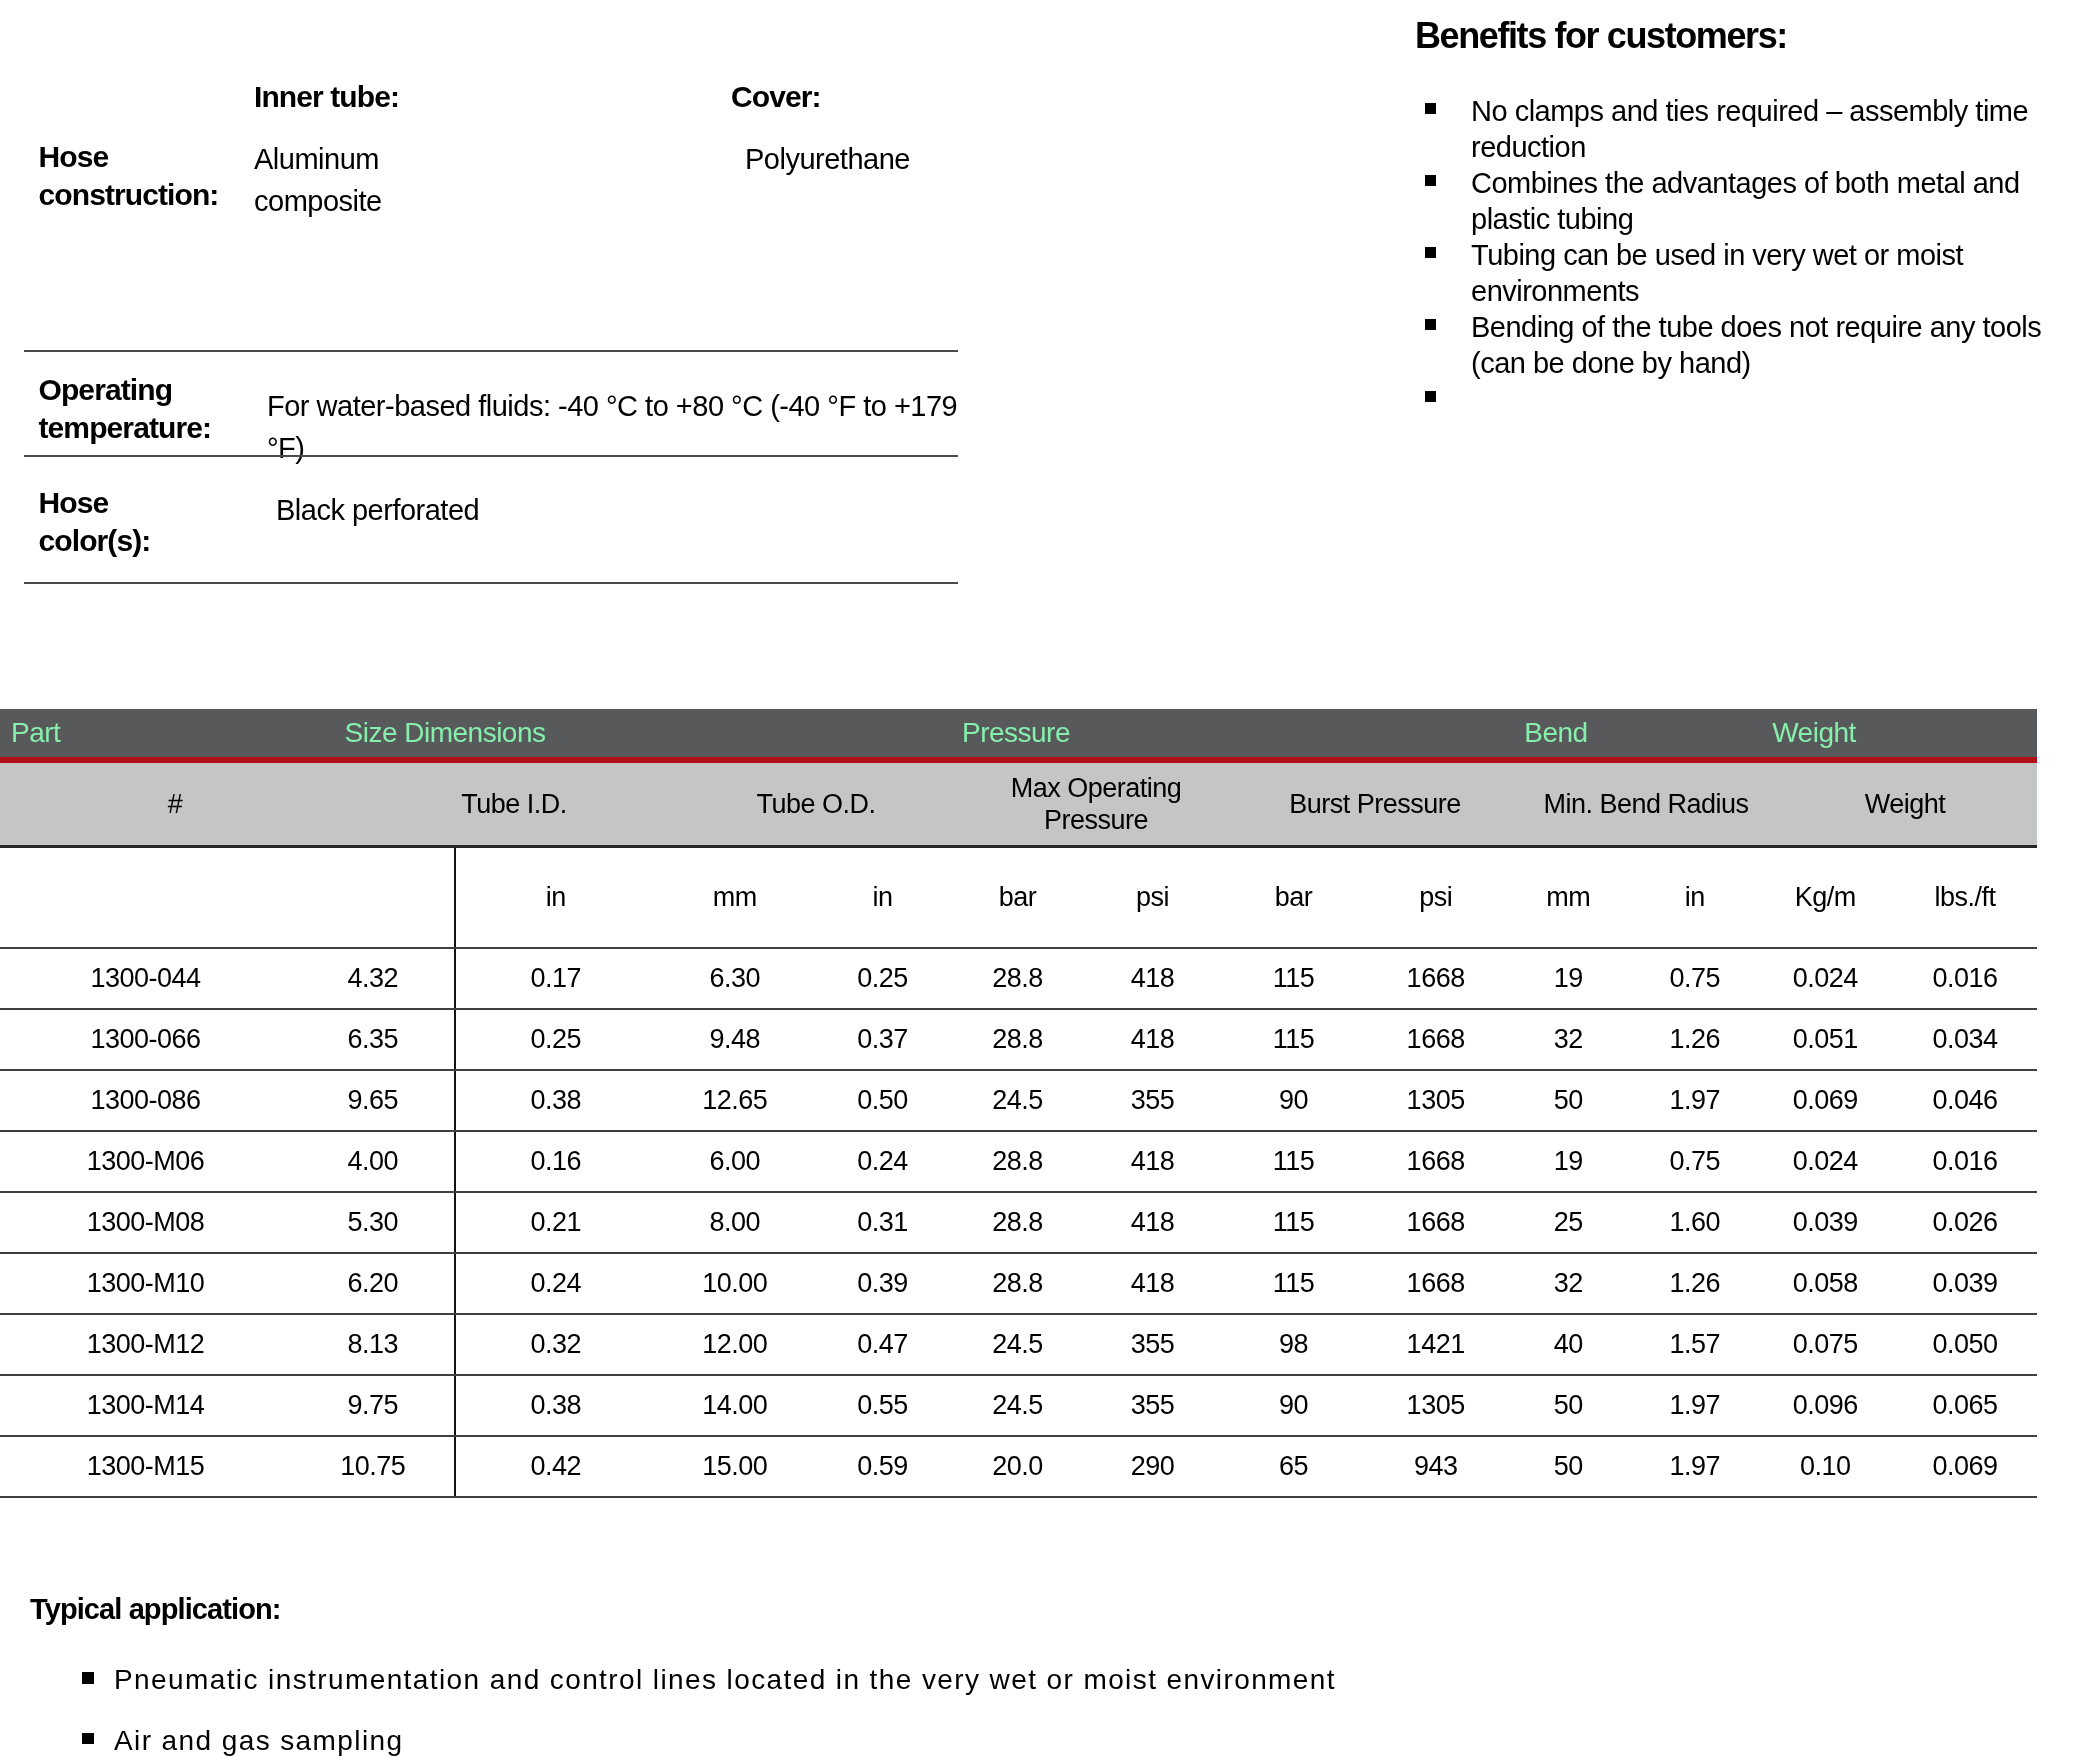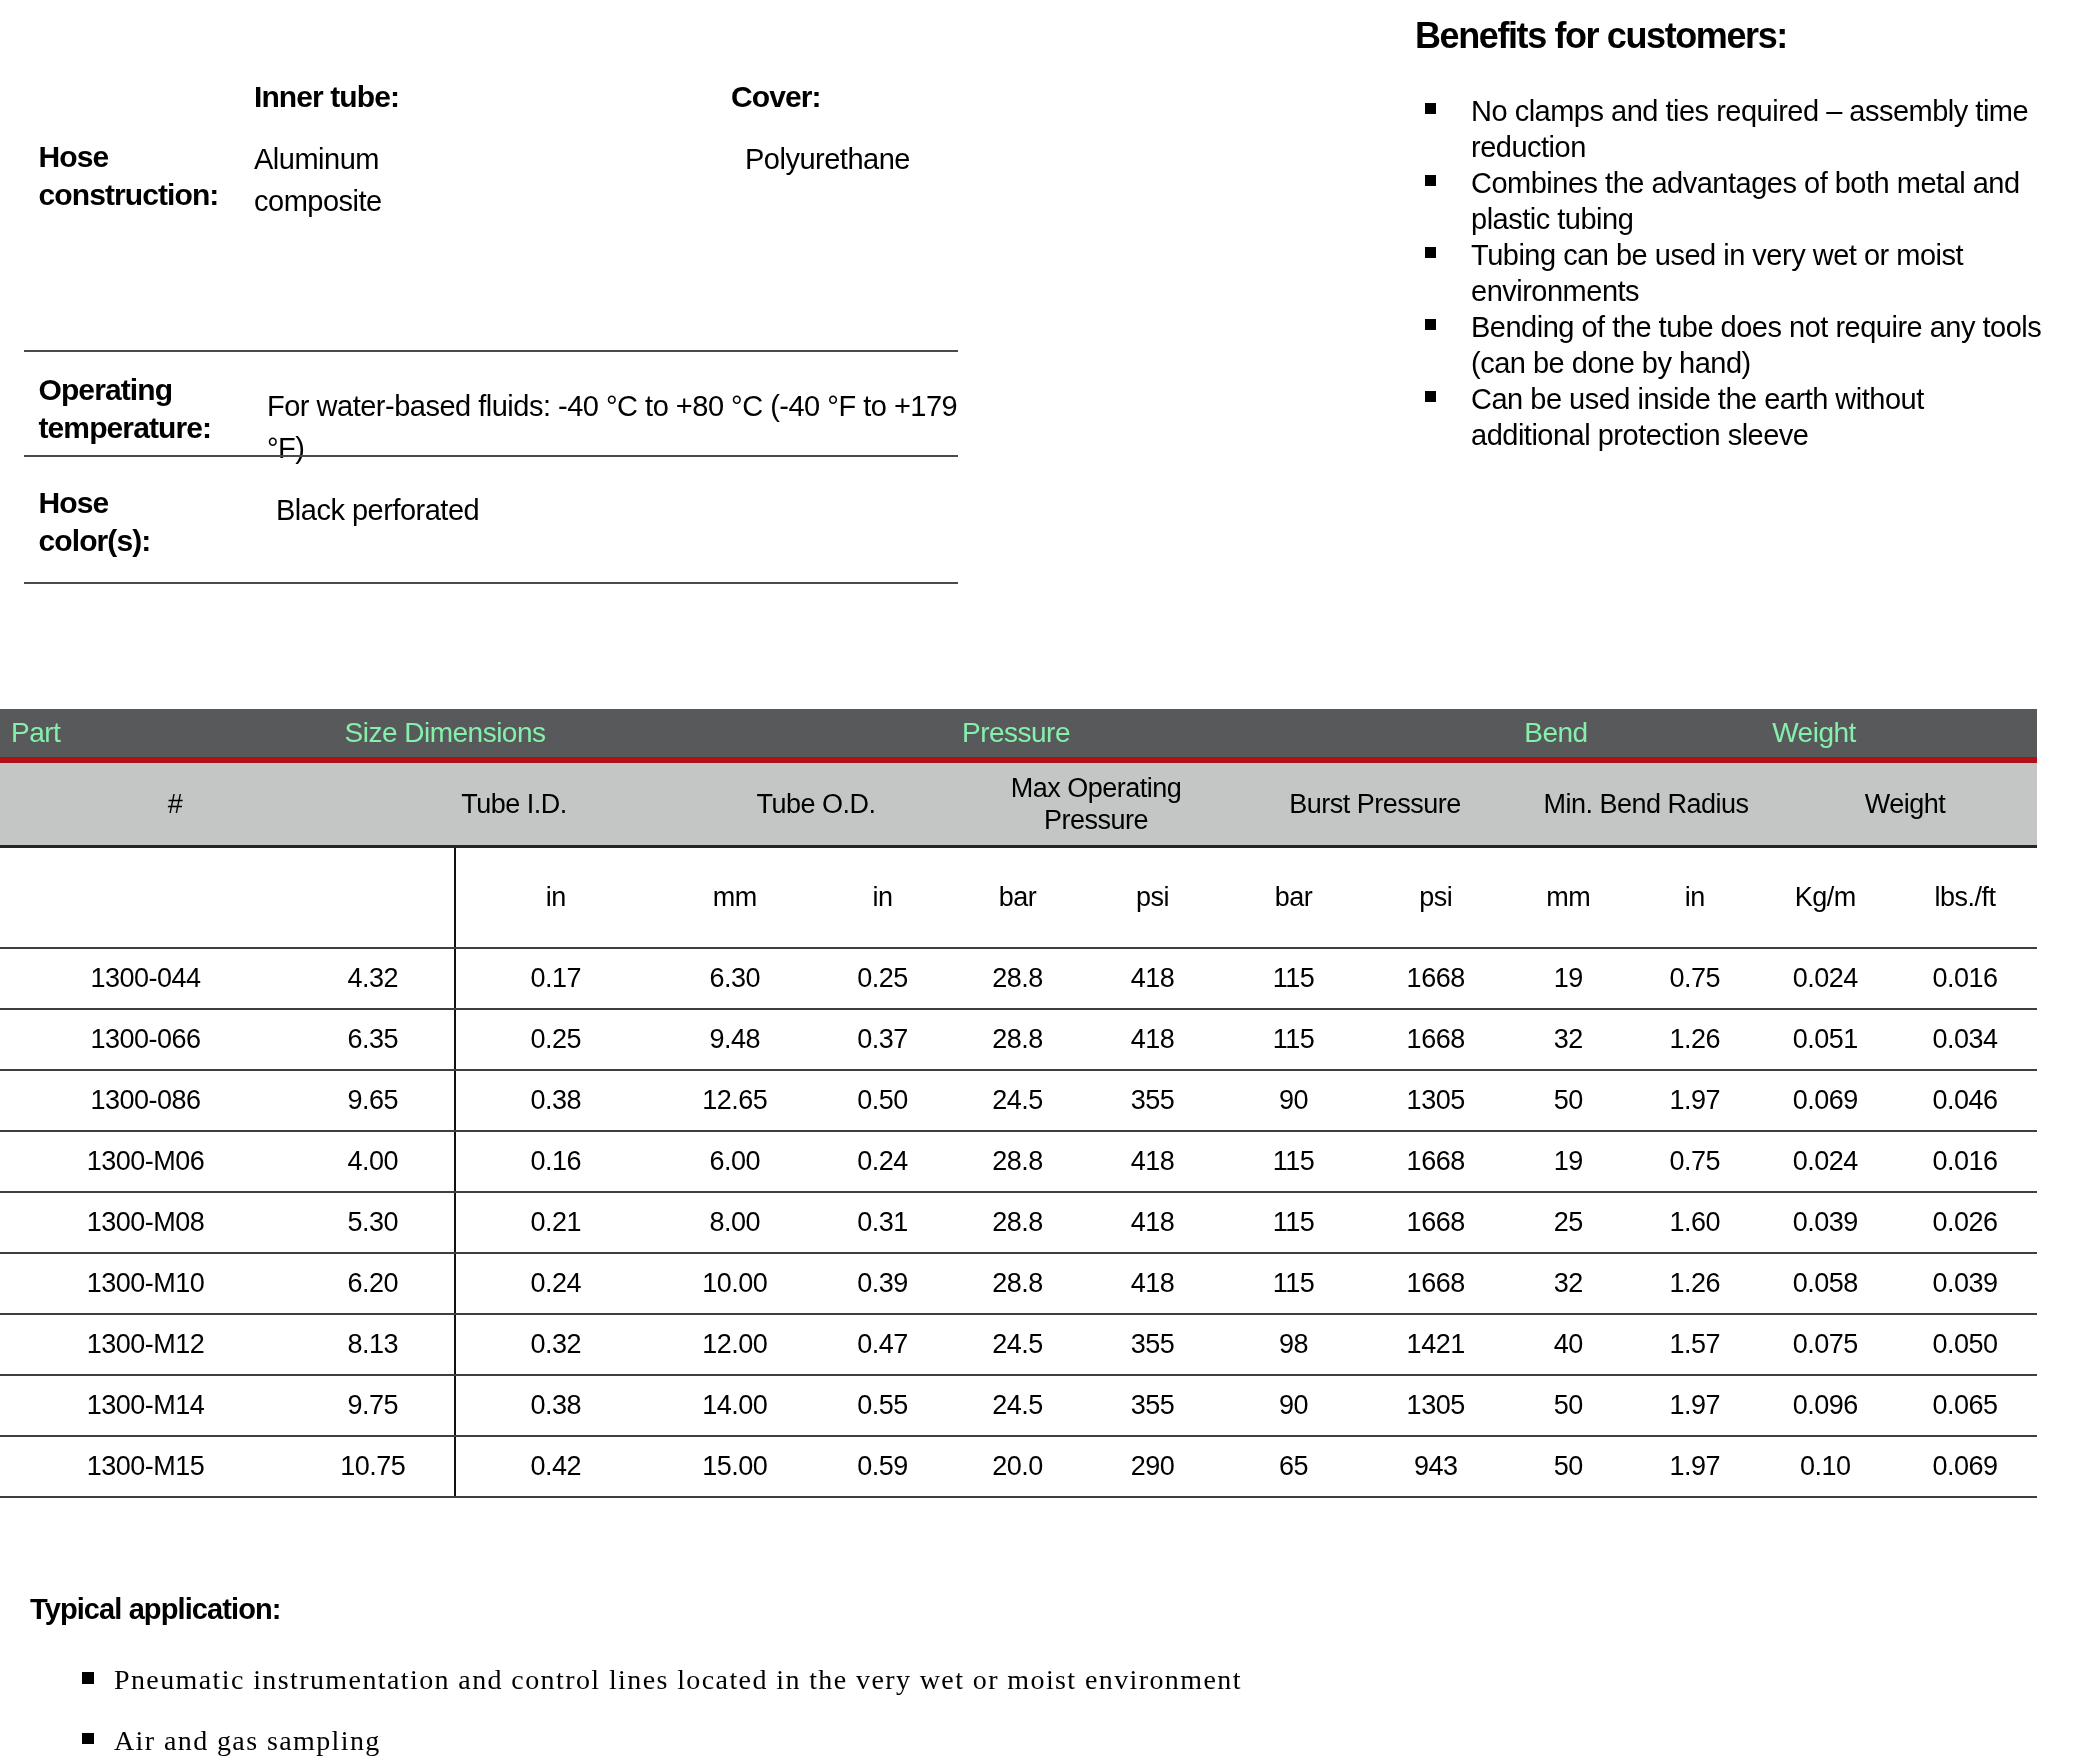--- a/index.html
+++ b/index.html
@@ -32,21 +32,21 @@
   table.spec{width:2037px;border-collapse:collapse;table-layout:fixed;}
   table.spec td{text-align:center;vertical-align:middle;font-size:27px;border-bottom:2.7px solid #3f3f3f;padding:0;overflow:hidden;}
   table.spec tr td.vline{border-left:2.7px solid #111;}
   table.spec tr.unit-row td{height:99px;}
   table.spec tr.data-row td{height:59px;}
 
   
   .typical{position:absolute;left:0;top:1593px;width:2078px;}
   .typical h2{margin:0;padding-left:30px;font-size:29px;font-weight:bold;letter-spacing:-0.9px;}
   .typical ul{list-style:none;margin:36px 0 0 0;padding:0;}
-  .typical li{position:relative;padding-left:114px;font-size:28px;line-height:36px;letter-spacing:1.4px;margin-bottom:24.5px;font-family:Liberation Serif, serif;}
+  .typical li{position:relative;padding-left:114px;font-size:28px;line-height:36px;letter-spacing:1.4px;margin-bottom:24.5px;}
   .typical .sq{position:absolute;left:82px;top:10px;width:11.8px;height:11.8px;background:#000;}
 </style>
 </head>
 <body>
 
 <div class="page">
 
   <section class="spec-area">
     <div class="col-header" style="left:230px;top:80px;">Inner tube:</div>
     <div class="col-header" style="left:707px;top:80px;">Cover:</div>
@@ -77,22 +77,21 @@
 
         <li><span class="sq"></span><span class="pre">Combines the advantages of both metal and
 plastic tubing</span></li>
 
         <li><span class="sq"></span><span class="pre">Tubing can be used in very wet or moist
 environments</span></li>
 
         <li><span class="sq"></span><span class="pre">Bending of the tube does not require any tools
 (can be done by hand)</span></li>
 
-        <li><span class="sq"></span><span class="pre">Can be used inside the earth without
-additional protection sleeve</span></li>
+        <li><span class="sq"></span></li>
       </ul>
   </section>
 
   <section class="table-wrap">
     <div class="thead-dark">
       <span class="first">Part</span>
       <span style="left:445px;">Size Dimensions</span>
       <span style="left:1016px;">Pressure</span>
       <span style="left:1556px;">Bend</span>
       <span style="left:1814px;">Weight</span>

